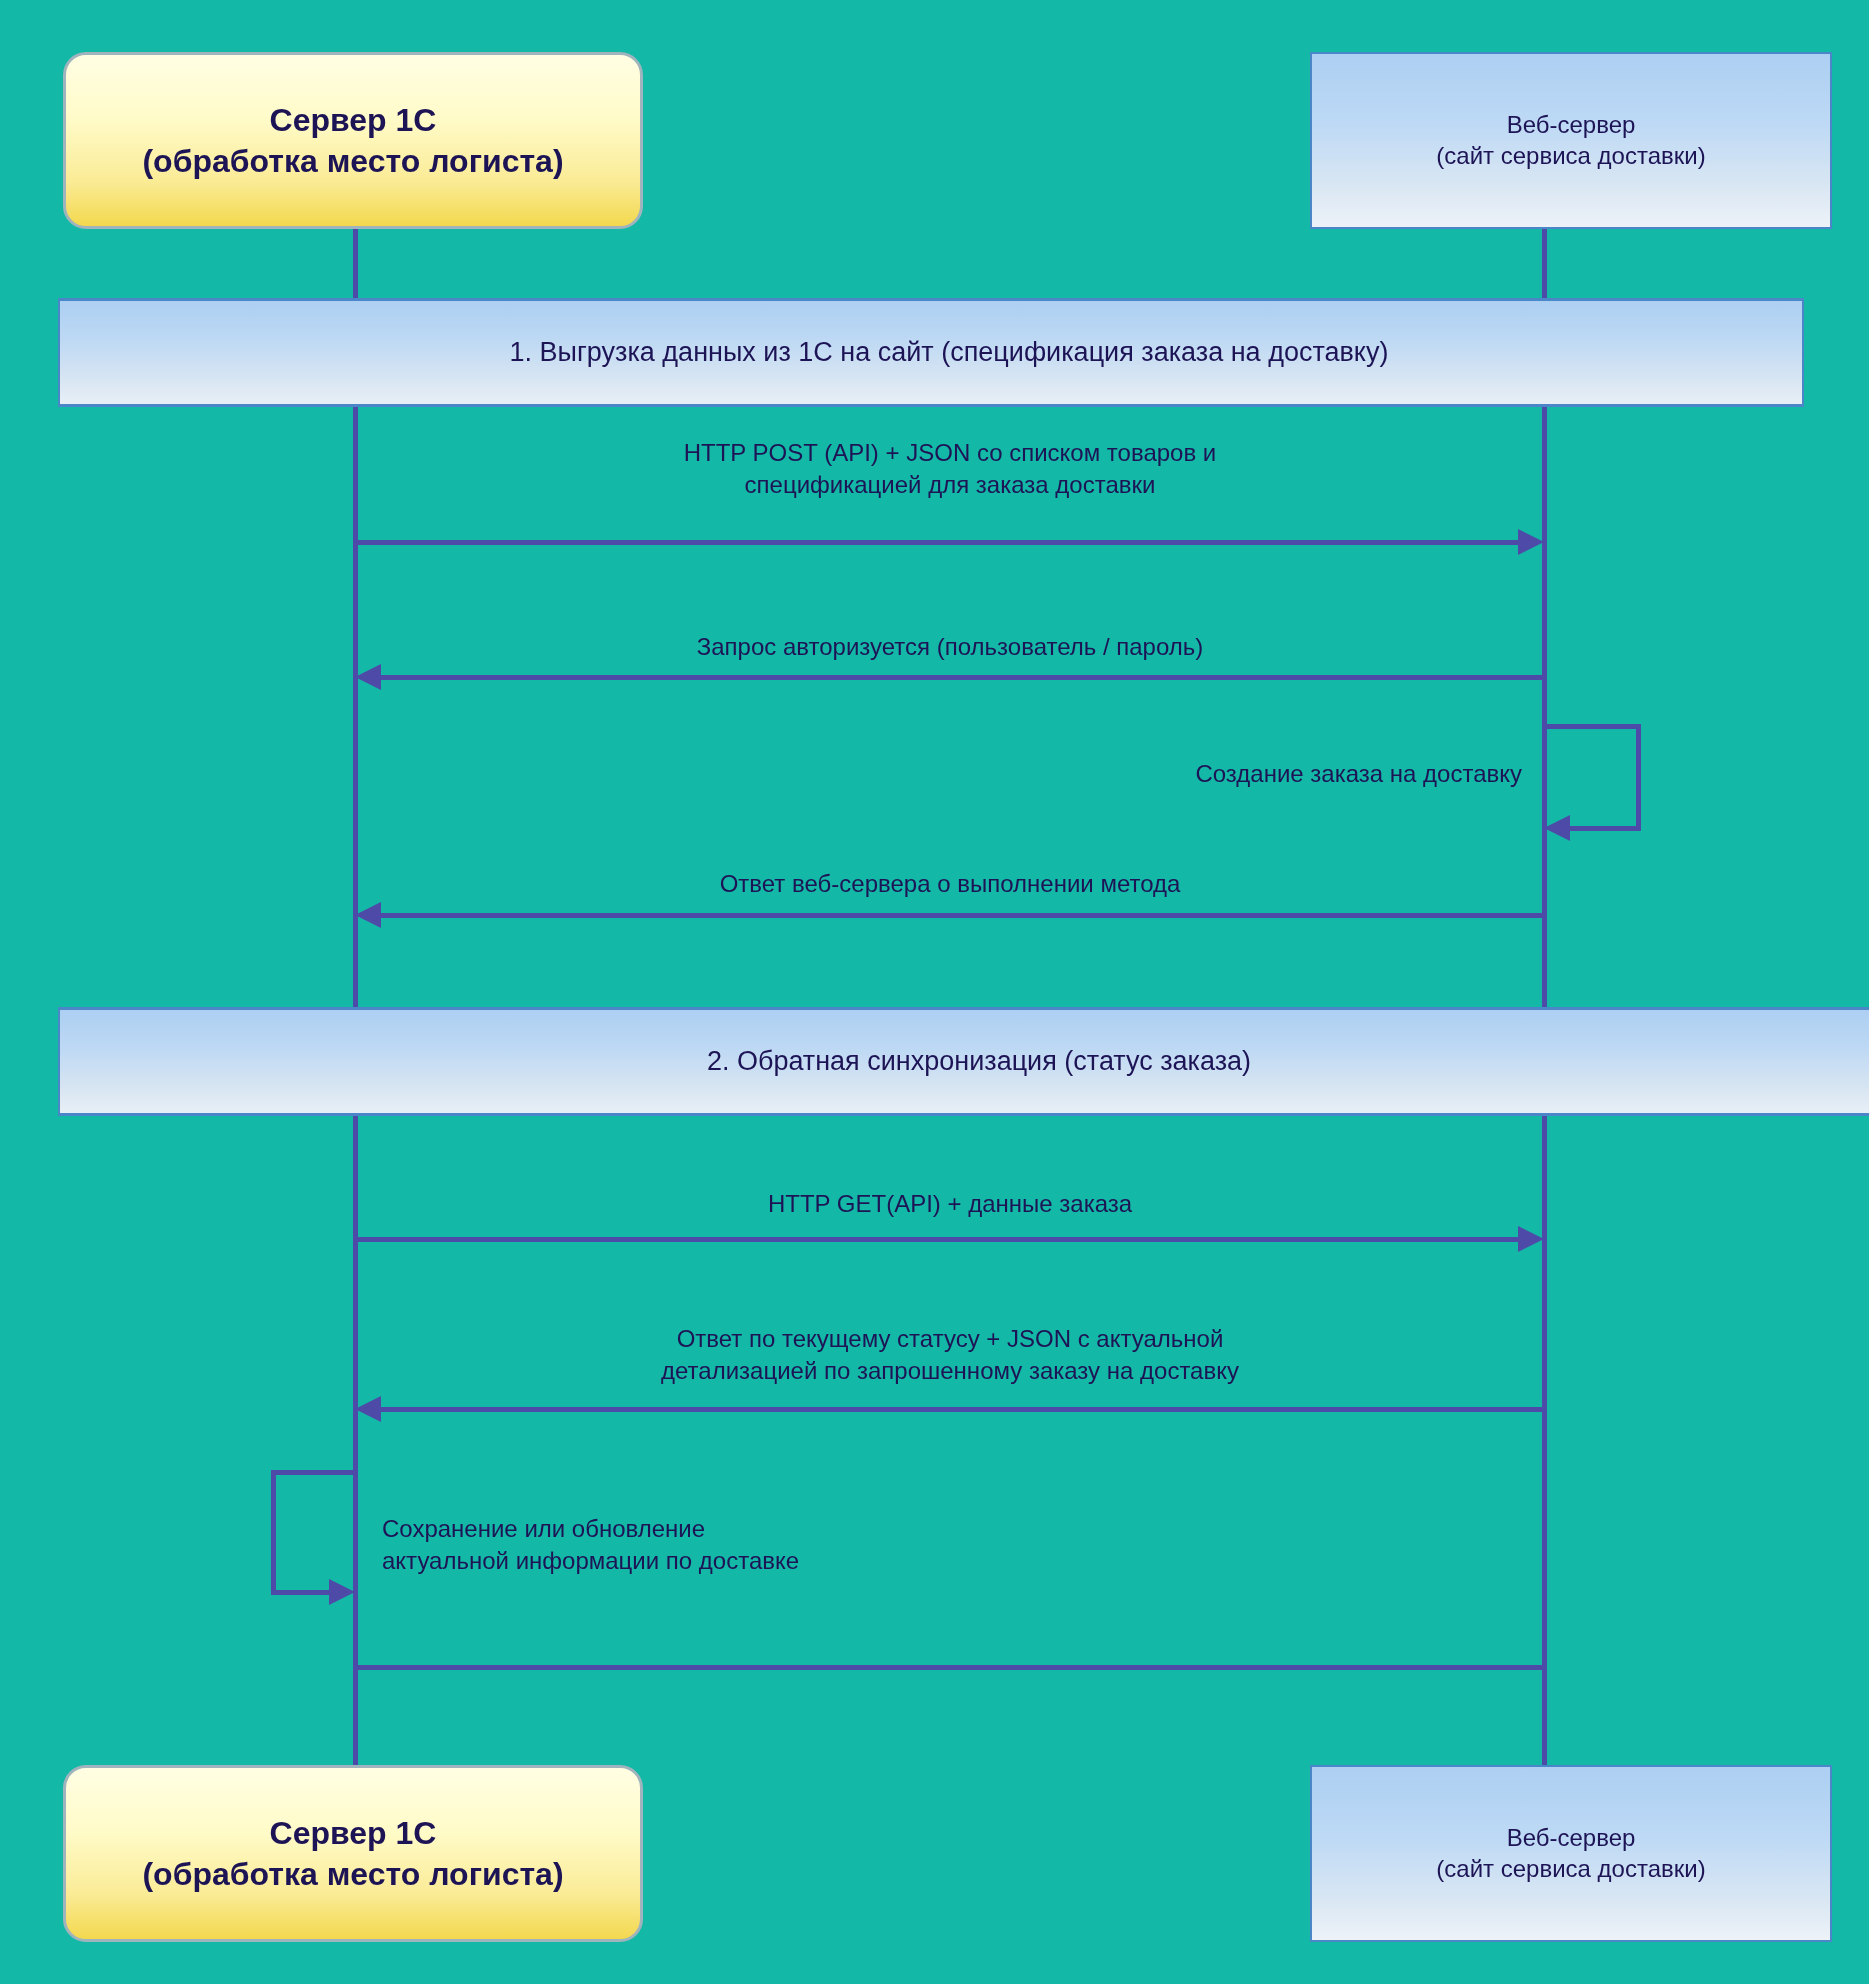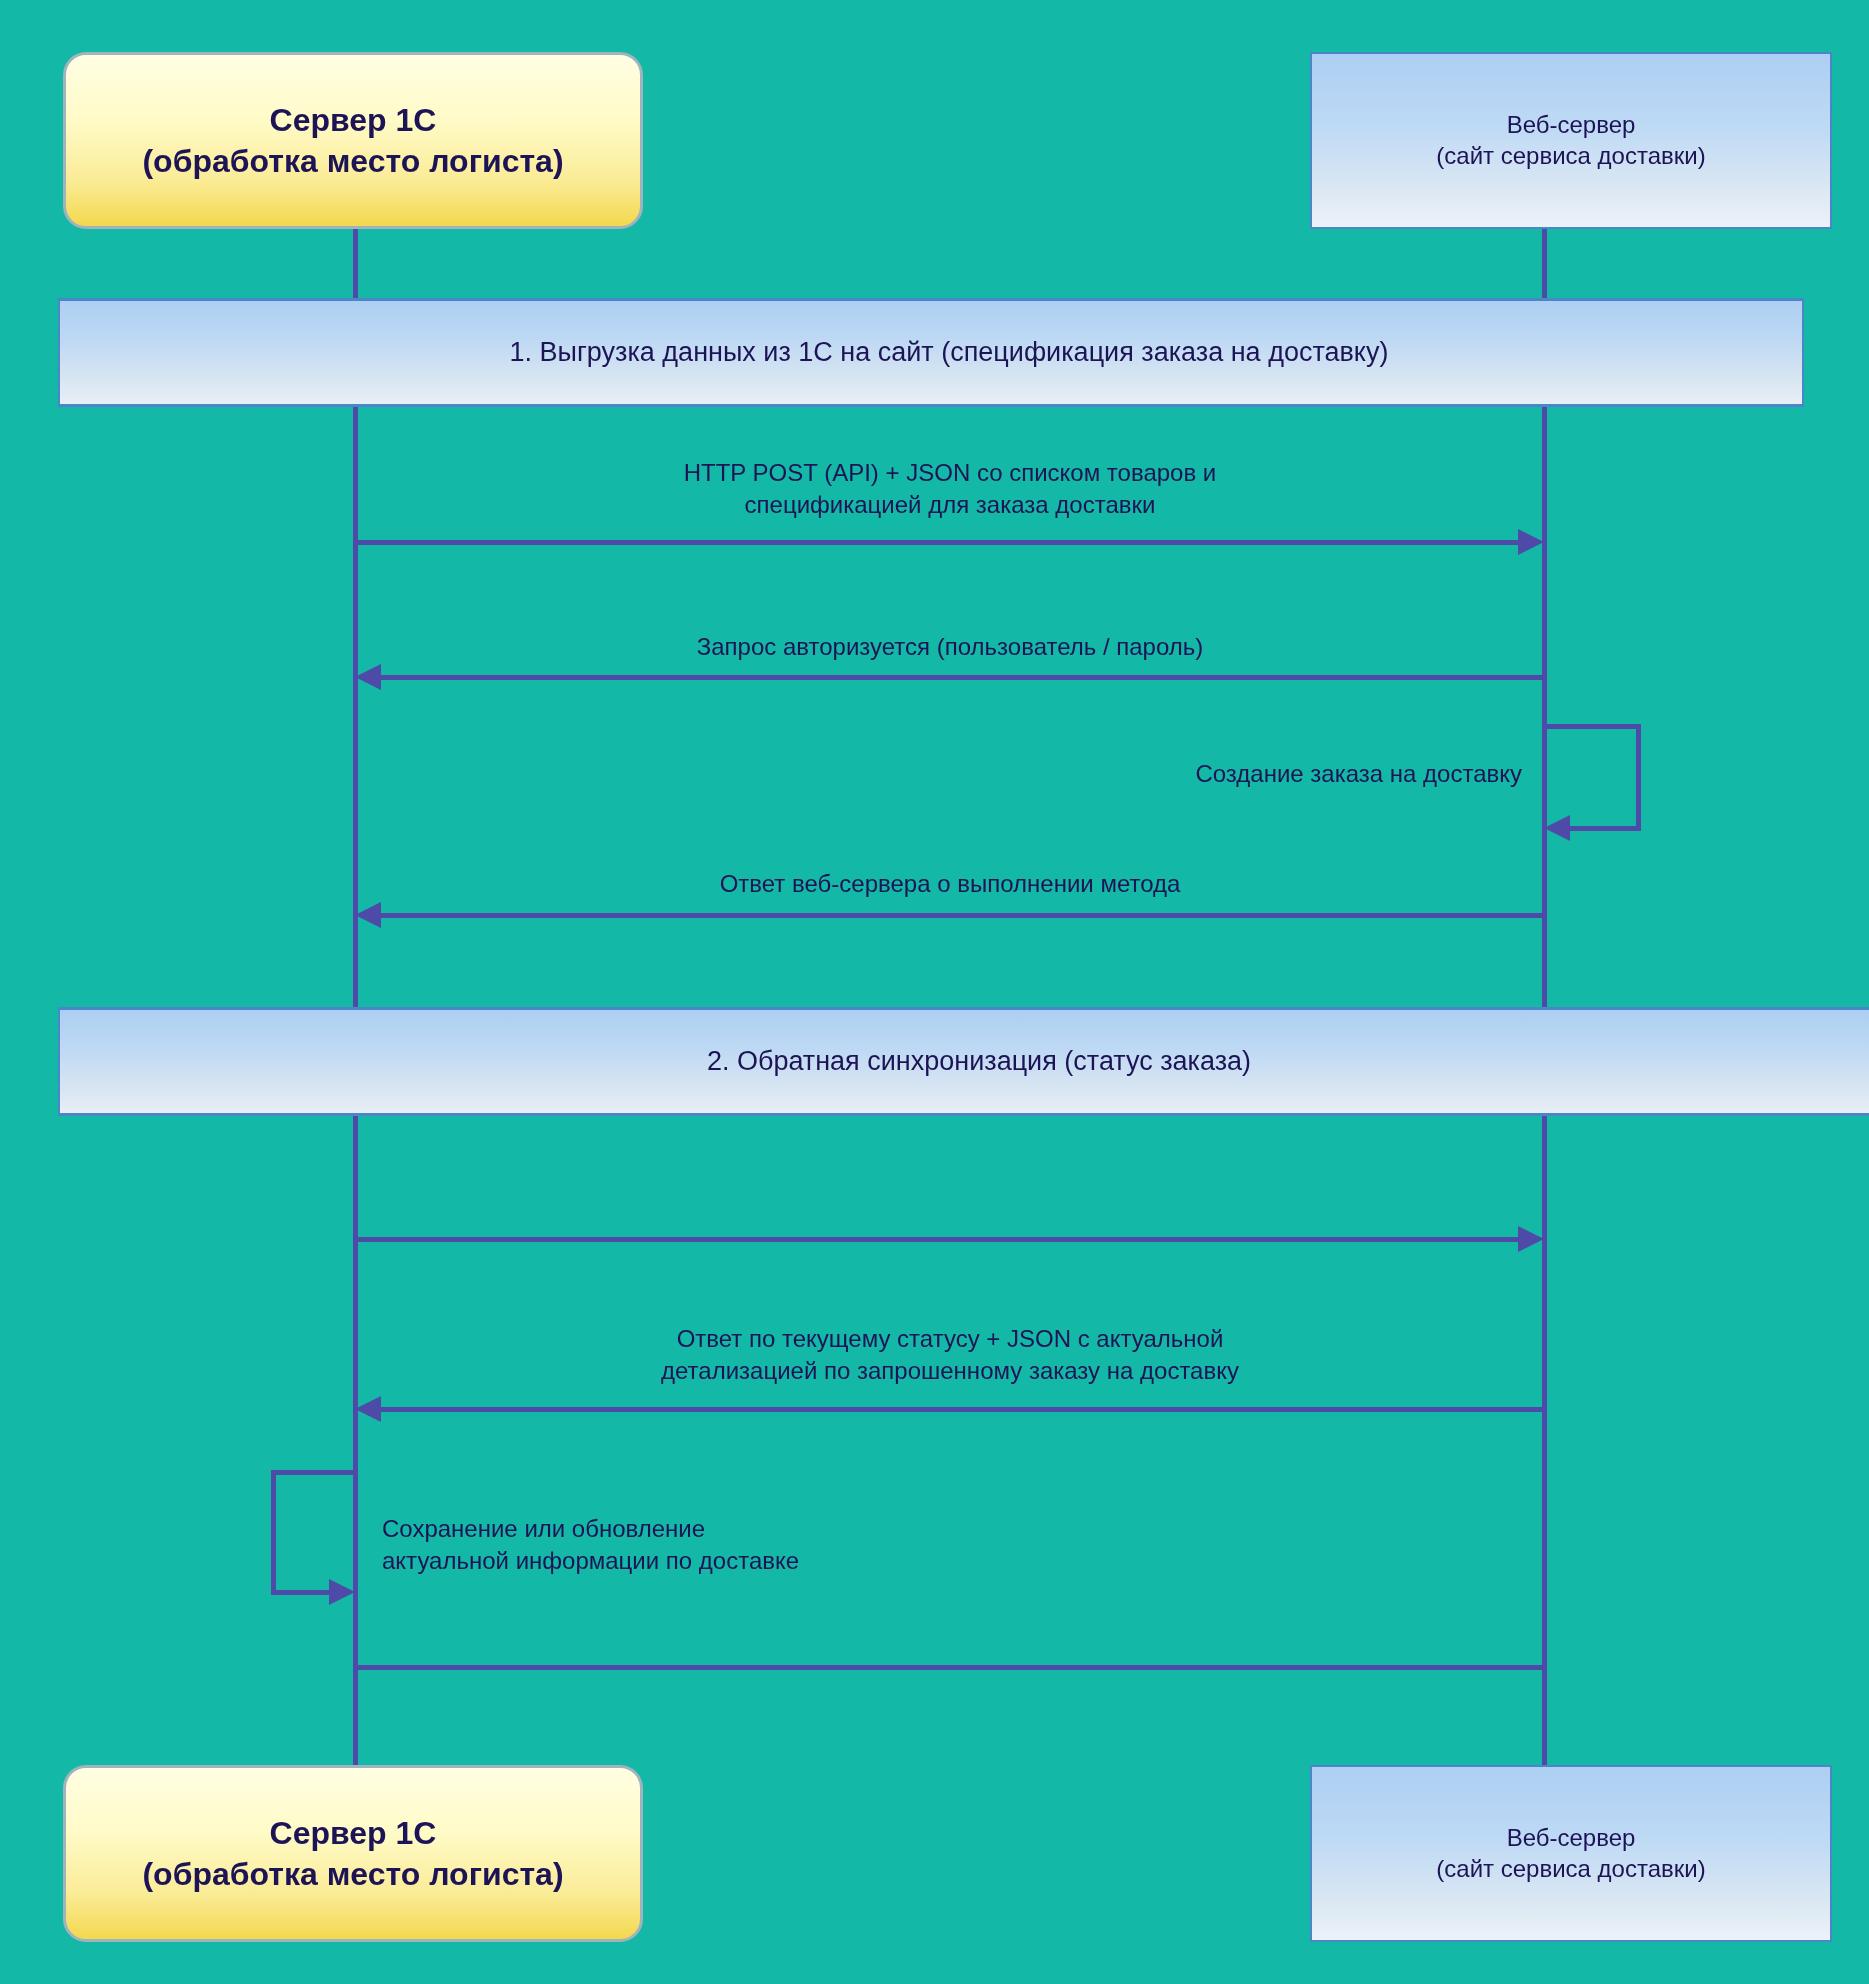--- a/index.html
+++ b/index.html
@@ -169,21 +169,21 @@
     <span class="plabel">
       <span class="pl1">Веб-сервер</span>
       <span class="pl2">(сайт сервиса доставки)</span>
     </span>
   </div>
 
   <div class="section-band" style="left:58px; top:298px; width:1746px; height:109px;padding-left:36px;">
     <span>1. Выгрузка данных из 1С на сайт (спецификация заказа на доставку)</span>
   </div>
 
-  <div class="msg-label center" style="left:358px; top:457px; width:1184px;">HTTP POST (API) + JSON со списком товаров и
+  <div class="msg-label center" style="left:358px; top:437px; width:1184px;">HTTP POST (API) + JSON со списком товаров и
 спецификацией для заказа доставки</div>
   <div class="msg" style="left:355px; top:540px; width:1189px;">
     <div class="msg-line" style="left:0; width:1165px;"></div>
     <div class="msg-head right" style="left:1163px;"></div>
   </div>
 
   <div class="msg-label center" style="left:358px; top:631px; width:1184px;">Запрос авторизуется (пользователь / пароль)</div>
   <div class="msg" style="left:355px; top:675px; width:1189px;">
     <div class="msg-line" style="left:24.4px; width:1165px;"></div>
     <div class="msg-head left" style="left:0;"></div>
@@ -200,20 +200,21 @@
   <div class="msg-label center" style="left:358px; top:868px; width:1184px;">Ответ веб-сервера о выполнении метода</div>
   <div class="msg" style="left:355px; top:913px; width:1189px;">
     <div class="msg-line" style="left:24.4px; width:1165px;"></div>
     <div class="msg-head left" style="left:0;"></div>
   </div>
 
   <div class="section-band" style="left:58px; top:1007px; width:1842px; height:109px;">
     <span>2. Обратная синхронизация (статус заказа)</span>
   </div>
 
+  <div class="msg-label center" style="left:358px; top:1188px; width:1184px;">HTTP GET(API) + данные заказа</div>
   <div class="msg" style="left:355px; top:1237px; width:1189px;">
     <div class="msg-line" style="left:0; width:1165px;"></div>
     <div class="msg-head right" style="left:1163px;"></div>
   </div>
 
   <div class="msg-label center" style="left:358px; top:1323px; width:1184px;">Ответ по текущему статусу + JSON с актуальной
 детализацией по запрошенному заказу на доставку</div>
   <div class="msg" style="left:355px; top:1407px; width:1189px;">
     <div class="msg-line" style="left:24.4px; width:1165px;"></div>
     <div class="msg-head left" style="left:0;"></div>

